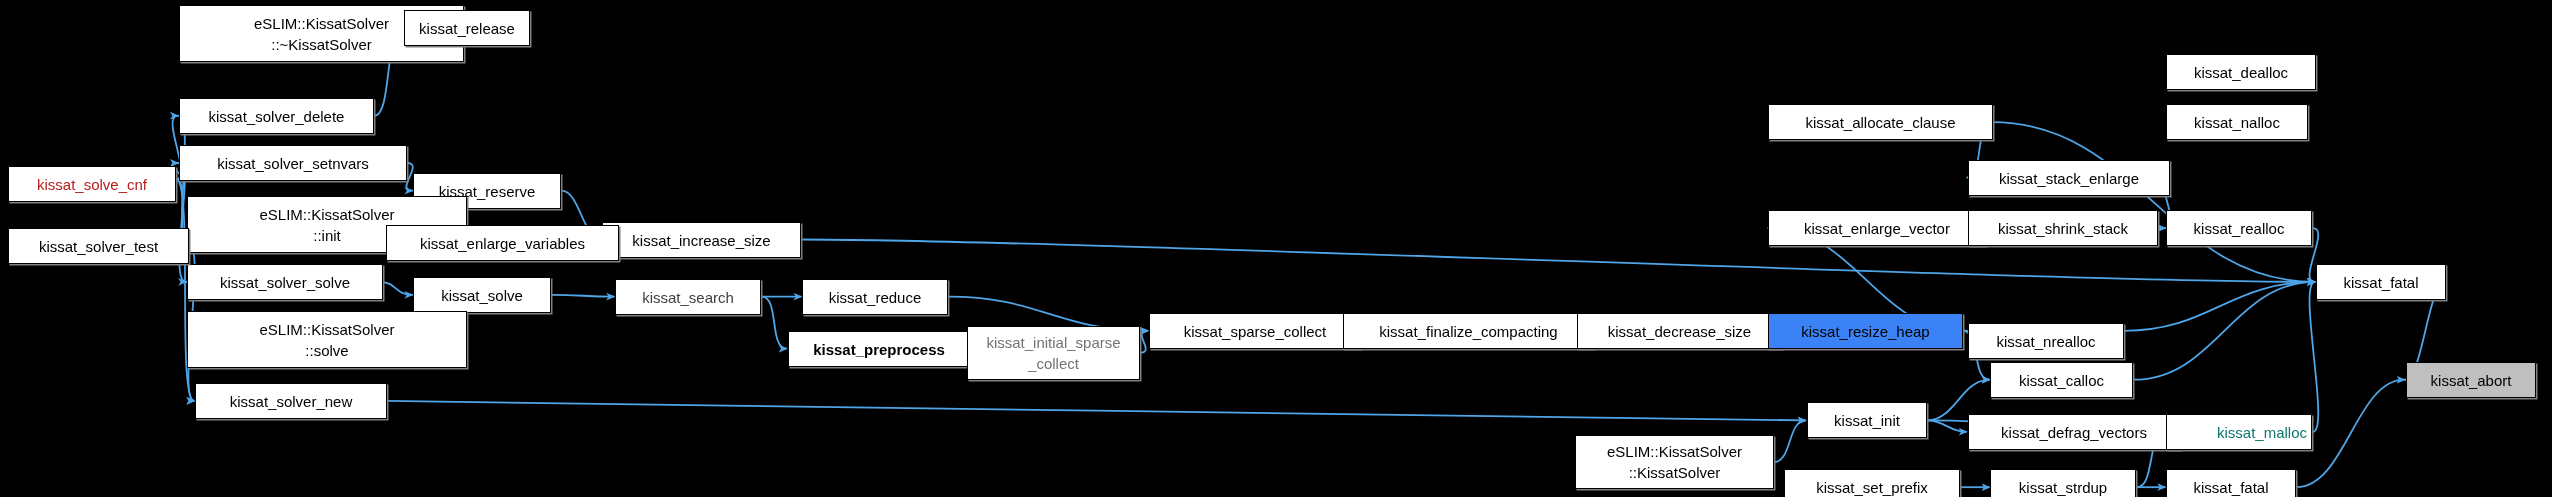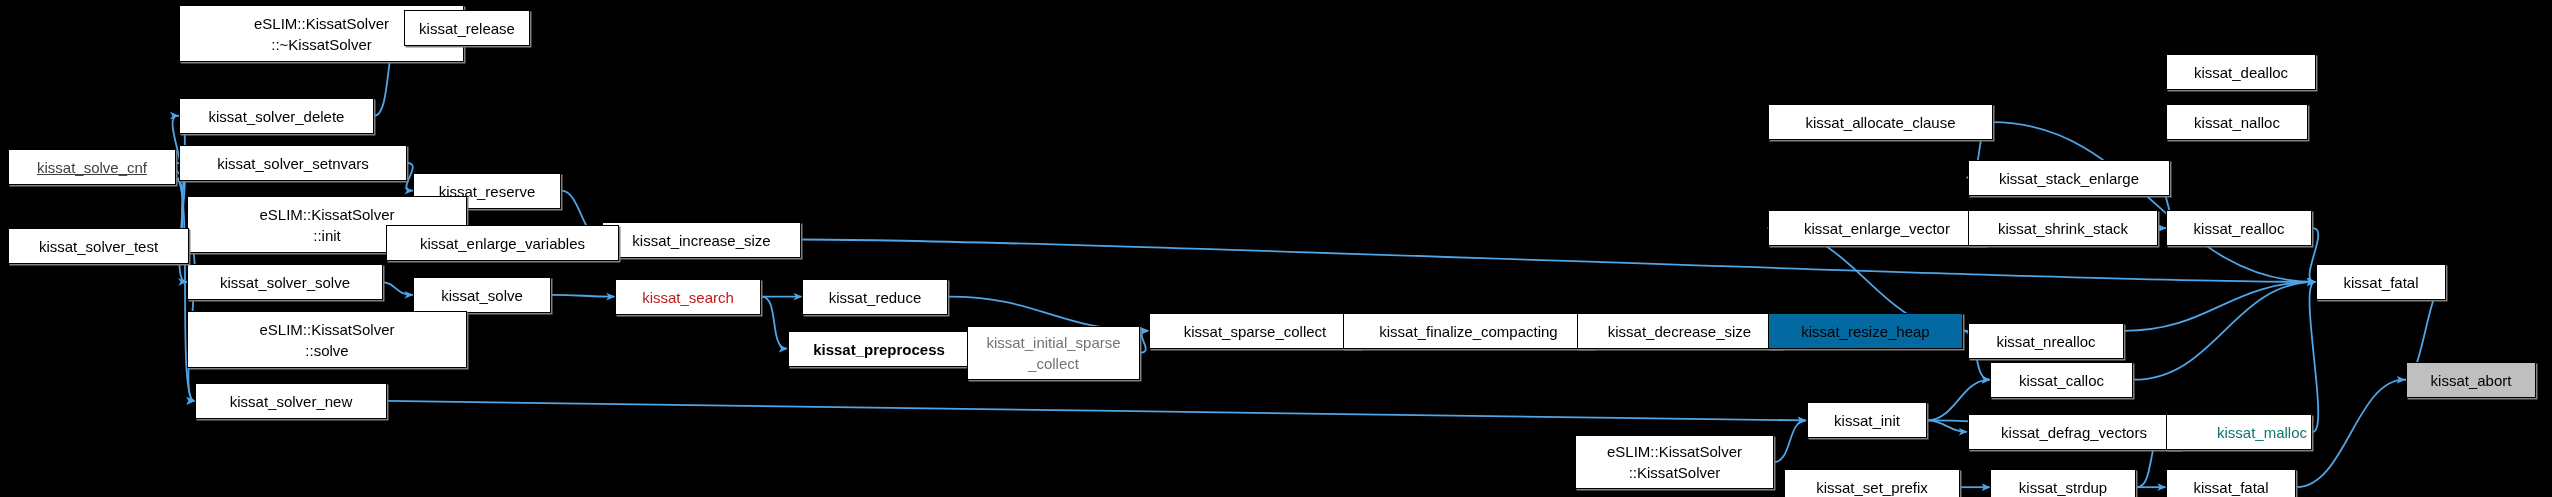--- a/index.html
+++ b/index.html
@@ -95,41 +95,41 @@
   <div id="node-layer">
       <div class="node" style="left: 179px; top: 5px; width: 285px; height: 57px; background: rgb(255, 255, 255); border-color: rgb(0, 0, 0); color: rgb(0, 0, 0);"><span>eSLIM::KissatSolver
 ::~KissatSolver</span></div>
       <div class="node" style="left: 404px; top: 10px; width: 126px; height: 36px; background: rgb(255, 255, 255); border-color: rgb(0, 0, 0); color: rgb(0, 0, 0);"><span>kissat_release</span></div>
       <div class="node" style="left: 2166px; top: 54px; width: 150px; height: 36px; background: rgb(255, 255, 255); border-color: rgb(0, 0, 0); color: rgb(0, 0, 0);"><span>kissat_dealloc</span></div>
       <div class="node" style="left: 179px; top: 98px; width: 195px; height: 36px; background: rgb(255, 255, 255); border-color: rgb(0, 0, 0); color: rgb(0, 0, 0);"><span>kissat_solver_delete</span></div>
       <div class="node" style="left: 2166px; top: 104px; width: 142px; height: 36px; background: rgb(255, 255, 255); border-color: rgb(0, 0, 0); color: rgb(0, 0, 0);"><span>kissat_nalloc</span></div>
       <div class="node" style="left: 1768px; top: 104px; width: 225px; height: 36px; background: rgb(255, 255, 255); border-color: rgb(0, 0, 0); color: rgb(0, 0, 0);"><span>kissat_allocate_clause</span></div>
       <div class="node" style="left: 179px; top: 145px; width: 228px; height: 36px; background: rgb(255, 255, 255); border-color: rgb(0, 0, 0); color: rgb(0, 0, 0);"><span>kissat_solver_setnvars</span></div>
       <div class="node" style="left: 1968px; top: 160px; width: 202px; height: 36px; background: rgb(255, 255, 255); border-color: rgb(0, 0, 0); color: rgb(0, 0, 0);"><span>kissat_stack_enlarge</span></div>
-      <div class="node" style="left: 8px; top: 149px; width: 168px; height: 36px; background: rgb(255, 255, 255); border-color: rgb(0, 0, 0); color: #404040; text-decoration: underline;"><span>kissat_solve_cnf</span></div>
+      <div class="node" style="left: 8px; top: 166px; width: 168px; height: 36px; background: rgb(255, 255, 255); border-color: rgb(0, 0, 0); color: #b91c1c;"><span>kissat_solve_cnf</span></div>
       <div class="node" style="left: 413px; top: 173px; width: 148px; height: 36px; background: rgb(255, 255, 255); border-color: rgb(0, 0, 0); color: rgb(0, 0, 0);"><span>kissat_reserve</span></div>
       <div class="node" style="left: 187px; top: 196px; width: 280px; height: 57px; background: rgb(255, 255, 255); border-color: rgb(0, 0, 0); color: rgb(0, 0, 0);"><span>eSLIM::KissatSolver
 ::init</span></div>
       <div class="node" style="left: 1768px; top: 210px; width: 218px; height: 36px; background: rgb(255, 255, 255); border-color: rgb(0, 0, 0); color: rgb(0, 0, 0);"><span>kissat_enlarge_vector</span></div>
       <div class="node" style="left: 1968px; top: 210px; width: 190px; height: 36px; background: rgb(255, 255, 255); border-color: rgb(0, 0, 0); color: rgb(0, 0, 0);"><span>kissat_shrink_stack</span></div>
       <div class="node" style="left: 2166px; top: 210px; width: 146px; height: 36px; background: rgb(255, 255, 255); border-color: rgb(0, 0, 0); color: rgb(0, 0, 0);"><span>kissat_realloc</span></div>
       <div class="node" style="left: 602px; top: 222px; width: 199px; height: 36px; background: rgb(255, 255, 255); border-color: rgb(0, 0, 0); color: rgb(0, 0, 0);"><span>kissat_increase_size</span></div>
       <div class="node" style="left: 386px; top: 225px; width: 233px; height: 36px; background: rgb(255, 255, 255); border-color: rgb(0, 0, 0); color: rgb(0, 0, 0);"><span>kissat_enlarge_variables</span></div>
       <div class="node" style="left: 187px; top: 264px; width: 196px; height: 36px; background: rgb(255, 255, 255); border-color: rgb(0, 0, 0); color: rgb(0, 0, 0);"><span>kissat_solver_solve</span></div>
       <div class="node" style="left: 2316px; top: 264px; width: 130px; height: 36px; background: rgb(255, 255, 255); border-color: rgb(0, 0, 0); color: rgb(0, 0, 0);"><span>kissat_fatal</span></div>
       <div class="node" style="left: 413px; top: 277px; width: 138px; height: 36px; background: rgb(255, 255, 255); border-color: rgb(0, 0, 0); color: rgb(0, 0, 0);"><span>kissat_solve</span></div>
-      <div class="node" style="left: 615px; top: 279px; width: 146px; height: 36px; background: rgb(255, 255, 255); border-color: rgb(0, 0, 0); color: #b91c1c;"><span>kissat_search</span></div>
+      <div class="node" style="left: 615px; top: 279px; width: 146px; height: 36px; background: rgb(255, 255, 255); border-color: rgb(0, 0, 0); color: #404040;"><span>kissat_search</span></div>
       <div class="node" style="left: 802px; top: 279px; width: 146px; height: 36px; background: rgb(255, 255, 255); border-color: rgb(0, 0, 0); color: rgb(0, 0, 0);"><span>kissat_reduce</span></div>
       <div class="node" style="left: 8px; top: 228px; width: 181px; height: 36px; background: rgb(255, 255, 255); border-color: rgb(0, 0, 0); color: rgb(0, 0, 0);"><span>kissat_solver_test</span></div>
       <div class="node" style="left: 187px; top: 311px; width: 280px; height: 57px; background: rgb(255, 255, 255); border-color: rgb(0, 0, 0); color: rgb(0, 0, 0);"><span>eSLIM::KissatSolver
 ::solve</span></div>
       <div class="node" style="left: 1149px; top: 313px; width: 212px; height: 36px; background: rgb(255, 255, 255); border-color: rgb(0, 0, 0); color: rgb(0, 0, 0);"><span>kissat_sparse_collect</span></div>
       <div class="node" style="left: 1343px; top: 313px; width: 251px; height: 36px; background: rgb(255, 255, 255); border-color: rgb(0, 0, 0); color: rgb(0, 0, 0);"><span>kissat_finalize_compacting</span></div>
       <div class="node" style="left: 1577px; top: 313px; width: 205px; height: 36px; background: rgb(255, 255, 255); border-color: rgb(0, 0, 0); color: rgb(0, 0, 0);"><span>kissat_decrease_size</span></div>
-      <div class="node" style="left: 1768px; top: 313px; width: 195px; height: 36px; background: #0369a1; border-color: rgb(0, 0, 0); color: rgb(0, 0, 0);"><span>kissat_resize_heap</span></div>
+      <div class="node" style="left: 1768px; top: 313px; width: 195px; height: 36px; background: #3b82f6; border-color: rgb(0, 0, 0); color: rgb(0, 0, 0);"><span>kissat_resize_heap</span></div>
       <div class="node" style="left: 1968px; top: 323px; width: 156px; height: 36px; background: rgb(255, 255, 255); border-color: rgb(0, 0, 0); color: rgb(0, 0, 0);"><span>kissat_nrealloc</span></div>
       <div class="node" style="left: 788px; top: 331px; width: 182px; height: 36px; background: rgb(255, 255, 255); border-color: rgb(0, 0, 0); color: rgb(0, 0, 0); font-weight: bold;"><span>kissat_preprocess</span></div>
       <div class="node" style="left: 967px; top: 326px; width: 173px; height: 54px; background: rgb(255, 255, 255); border-color: rgb(0, 0, 0); color: #737373;"><span>kissat_initial_sparse
 _collect</span></div>
       <div class="node gray" style="left: 2406px; top: 362px; width: 130px; height: 36px; background: rgb(191, 191, 191); border-color: rgb(0, 0, 0); color: rgb(0, 0, 0);"><span>kissat_abort</span></div>
       <div class="node" style="left: 1990px; top: 362px; width: 143px; height: 36px; background: rgb(255, 255, 255); border-color: rgb(0, 0, 0); color: rgb(0, 0, 0);"><span>kissat_calloc</span></div>
       <div class="node" style="left: 195px; top: 383px; width: 192px; height: 36px; background: rgb(255, 255, 255); border-color: rgb(0, 0, 0); color: rgb(0, 0, 0);"><span>kissat_solver_new</span></div>
       <div class="node" style="left: 1807px; top: 402px; width: 120px; height: 36px; background: rgb(255, 255, 255); border-color: rgb(0, 0, 0); color: rgb(0, 0, 0);"><span>kissat_init</span></div>
       <div class="node" style="left: 1968px; top: 414px; width: 212px; height: 36px; background: rgb(255, 255, 255); border-color: rgb(0, 0, 0); color: rgb(0, 0, 0);"><span>kissat_defrag_vectors</span></div>
       <div class="node" style="left: 2166px; top: 414px; width: 146px; height: 36px; background: rgb(255, 255, 255); border-color: rgb(0, 0, 0); color: #0f766e; padding-left: 46px;"><span>kissat_malloc</span></div>

